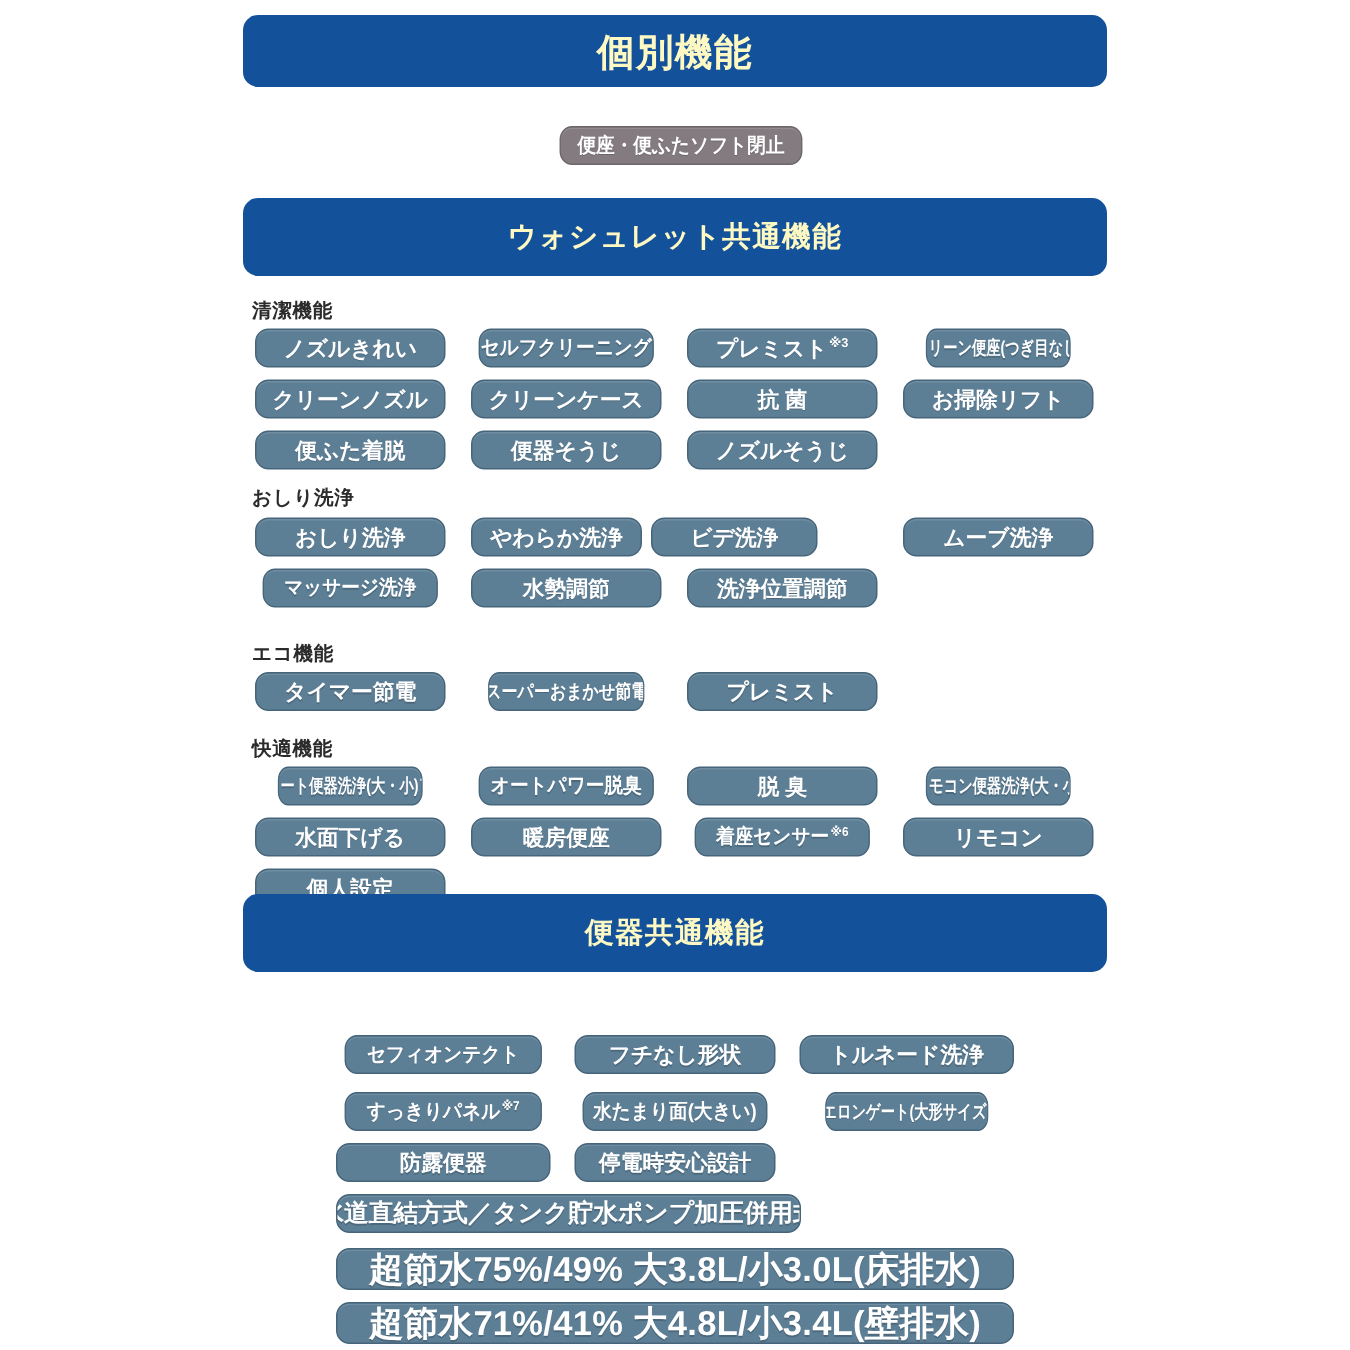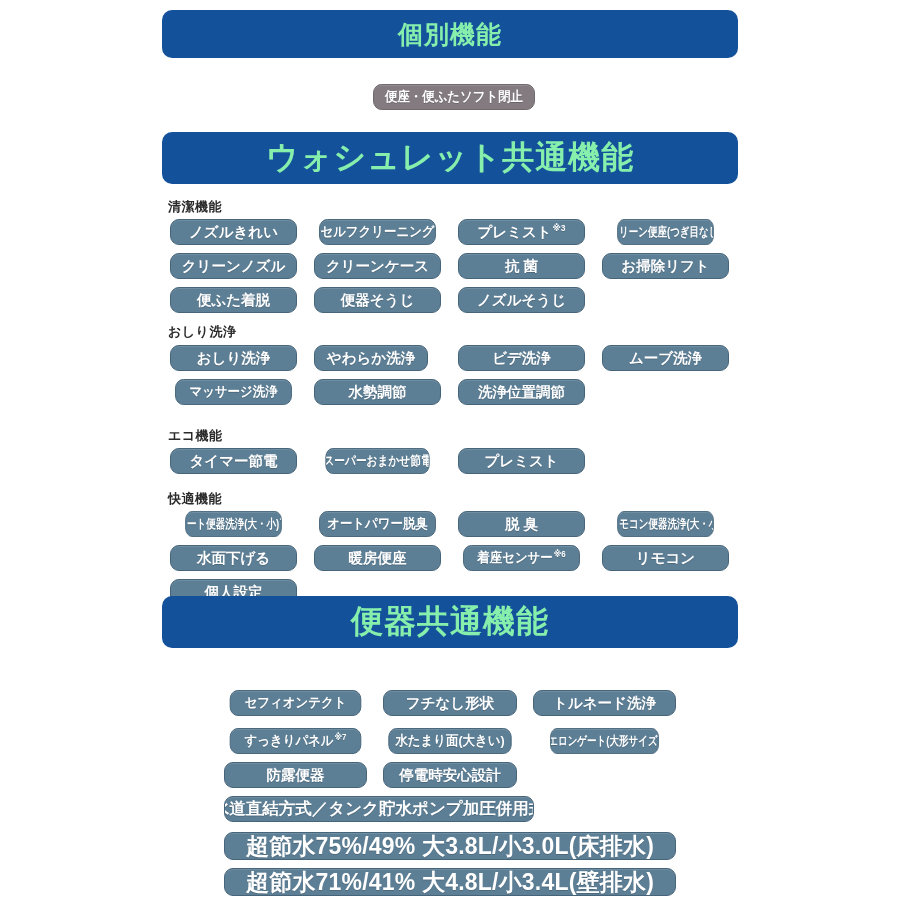--- a/index.html
+++ b/index.html
@@ -21,35 +21,35 @@
     box-sizing: border-box;
   }
 
   
   .banner {
     position: absolute;
     left: 162px;
     width: 576px;
     background: #14519b;
     border-radius: 10px;
-    color: #86efac;
+    color: #fef9c3;
     display: flex;
     align-items: center;
     justify-content: center;
     font-weight: bold;
     letter-spacing: 1px;
     box-sizing: border-box;
   }
   .banner-main {
     height: 48px;
     font-size: 25px;
   }
   .banner-sub {
     height: 52px;
-    font-size: 32px;
+    font-size: 19px;
   }
 
   
   .pill {
     position: absolute;
     box-sizing: border-box;
     height: 26px;
     border-radius: 9px;
     background: #5d7f96;
     border: 1px solid #47657a;
@@ -148,21 +148,21 @@
   </div>
 
   <div class="caption" style="top:323px;">おしり洗浄</div>
 
   <div class="pill" style="left:170px; top:345px; width:127px;">
     <span>おしり洗浄</span>
   </div>
   <div class="pill" style="left:314px; top:345px; width:114px;">
     <span>やわらか洗浄</span>
   </div>
-  <div class="pill" style="left:458px; top:345px; width:127px;">
+  <div class="pill" style="left:434px; top:345px; width:111px;">
     <span>ビデ洗浄</span>
   </div>
   <div class="pill" style="left:602px; top:345px; width:127px;">
     <span>ムーブ洗浄</span>
   </div>
 
   <div class="pill c1" style="left:170px; top:379px; width:127px;">
     <span>マッサージ洗浄</span>
   </div>
   <div class="pill" style="left:314px; top:379px; width:127px;">

